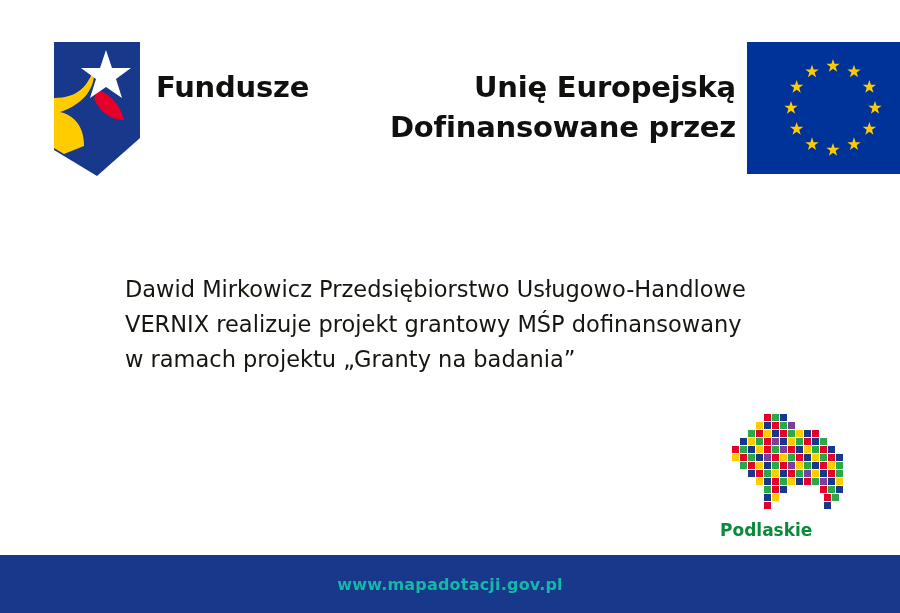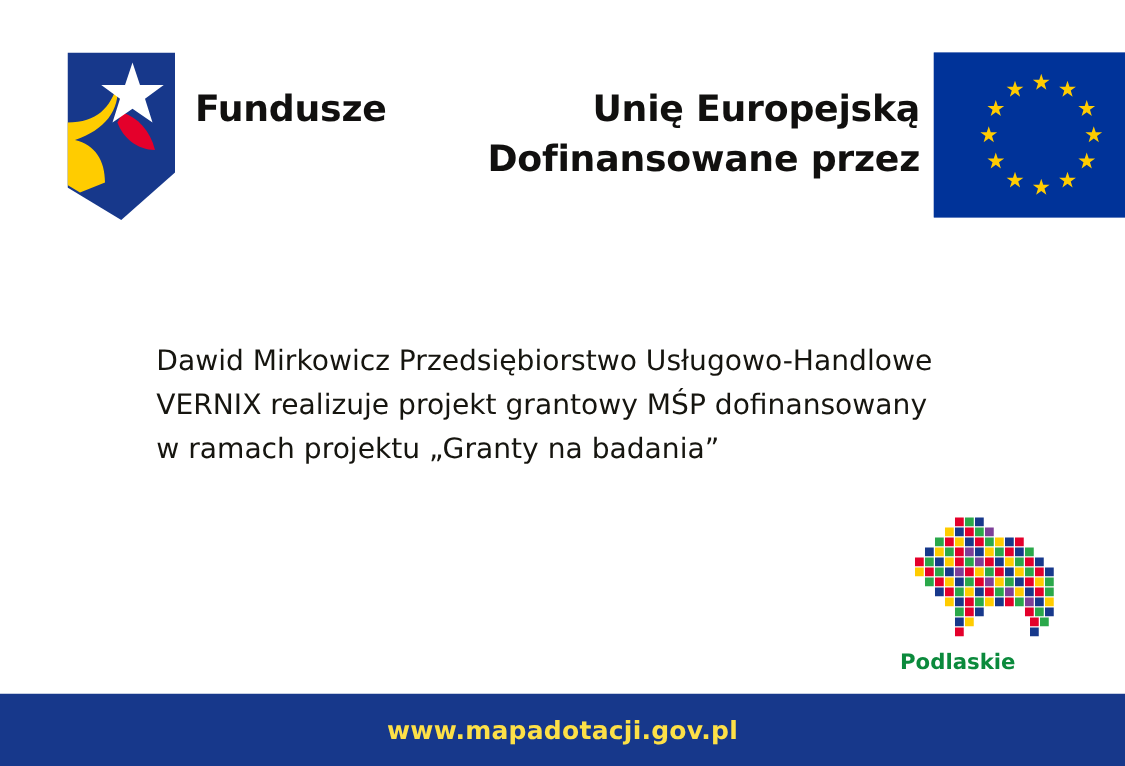--- a/index.html
+++ b/index.html
@@ -130,22 +130,22 @@
     width: 900px;
     height: 58px;
     background: #17388b;
     display: flex;
     align-items: center;
     justify-content: center;
   }
   .footer-url {
     font-family: "DejaVu Sans", sans-serif;
     font-weight: bold;
-    font-size: 20px;
-    color: #fde047;
+    font-size: 16px;
+    color: #14b8a6;
     letter-spacing: 0.2px;
   }
 </style>
 </head>
 <body>
 
 <div class="poster">
 
   <div class="top-bar">
 

